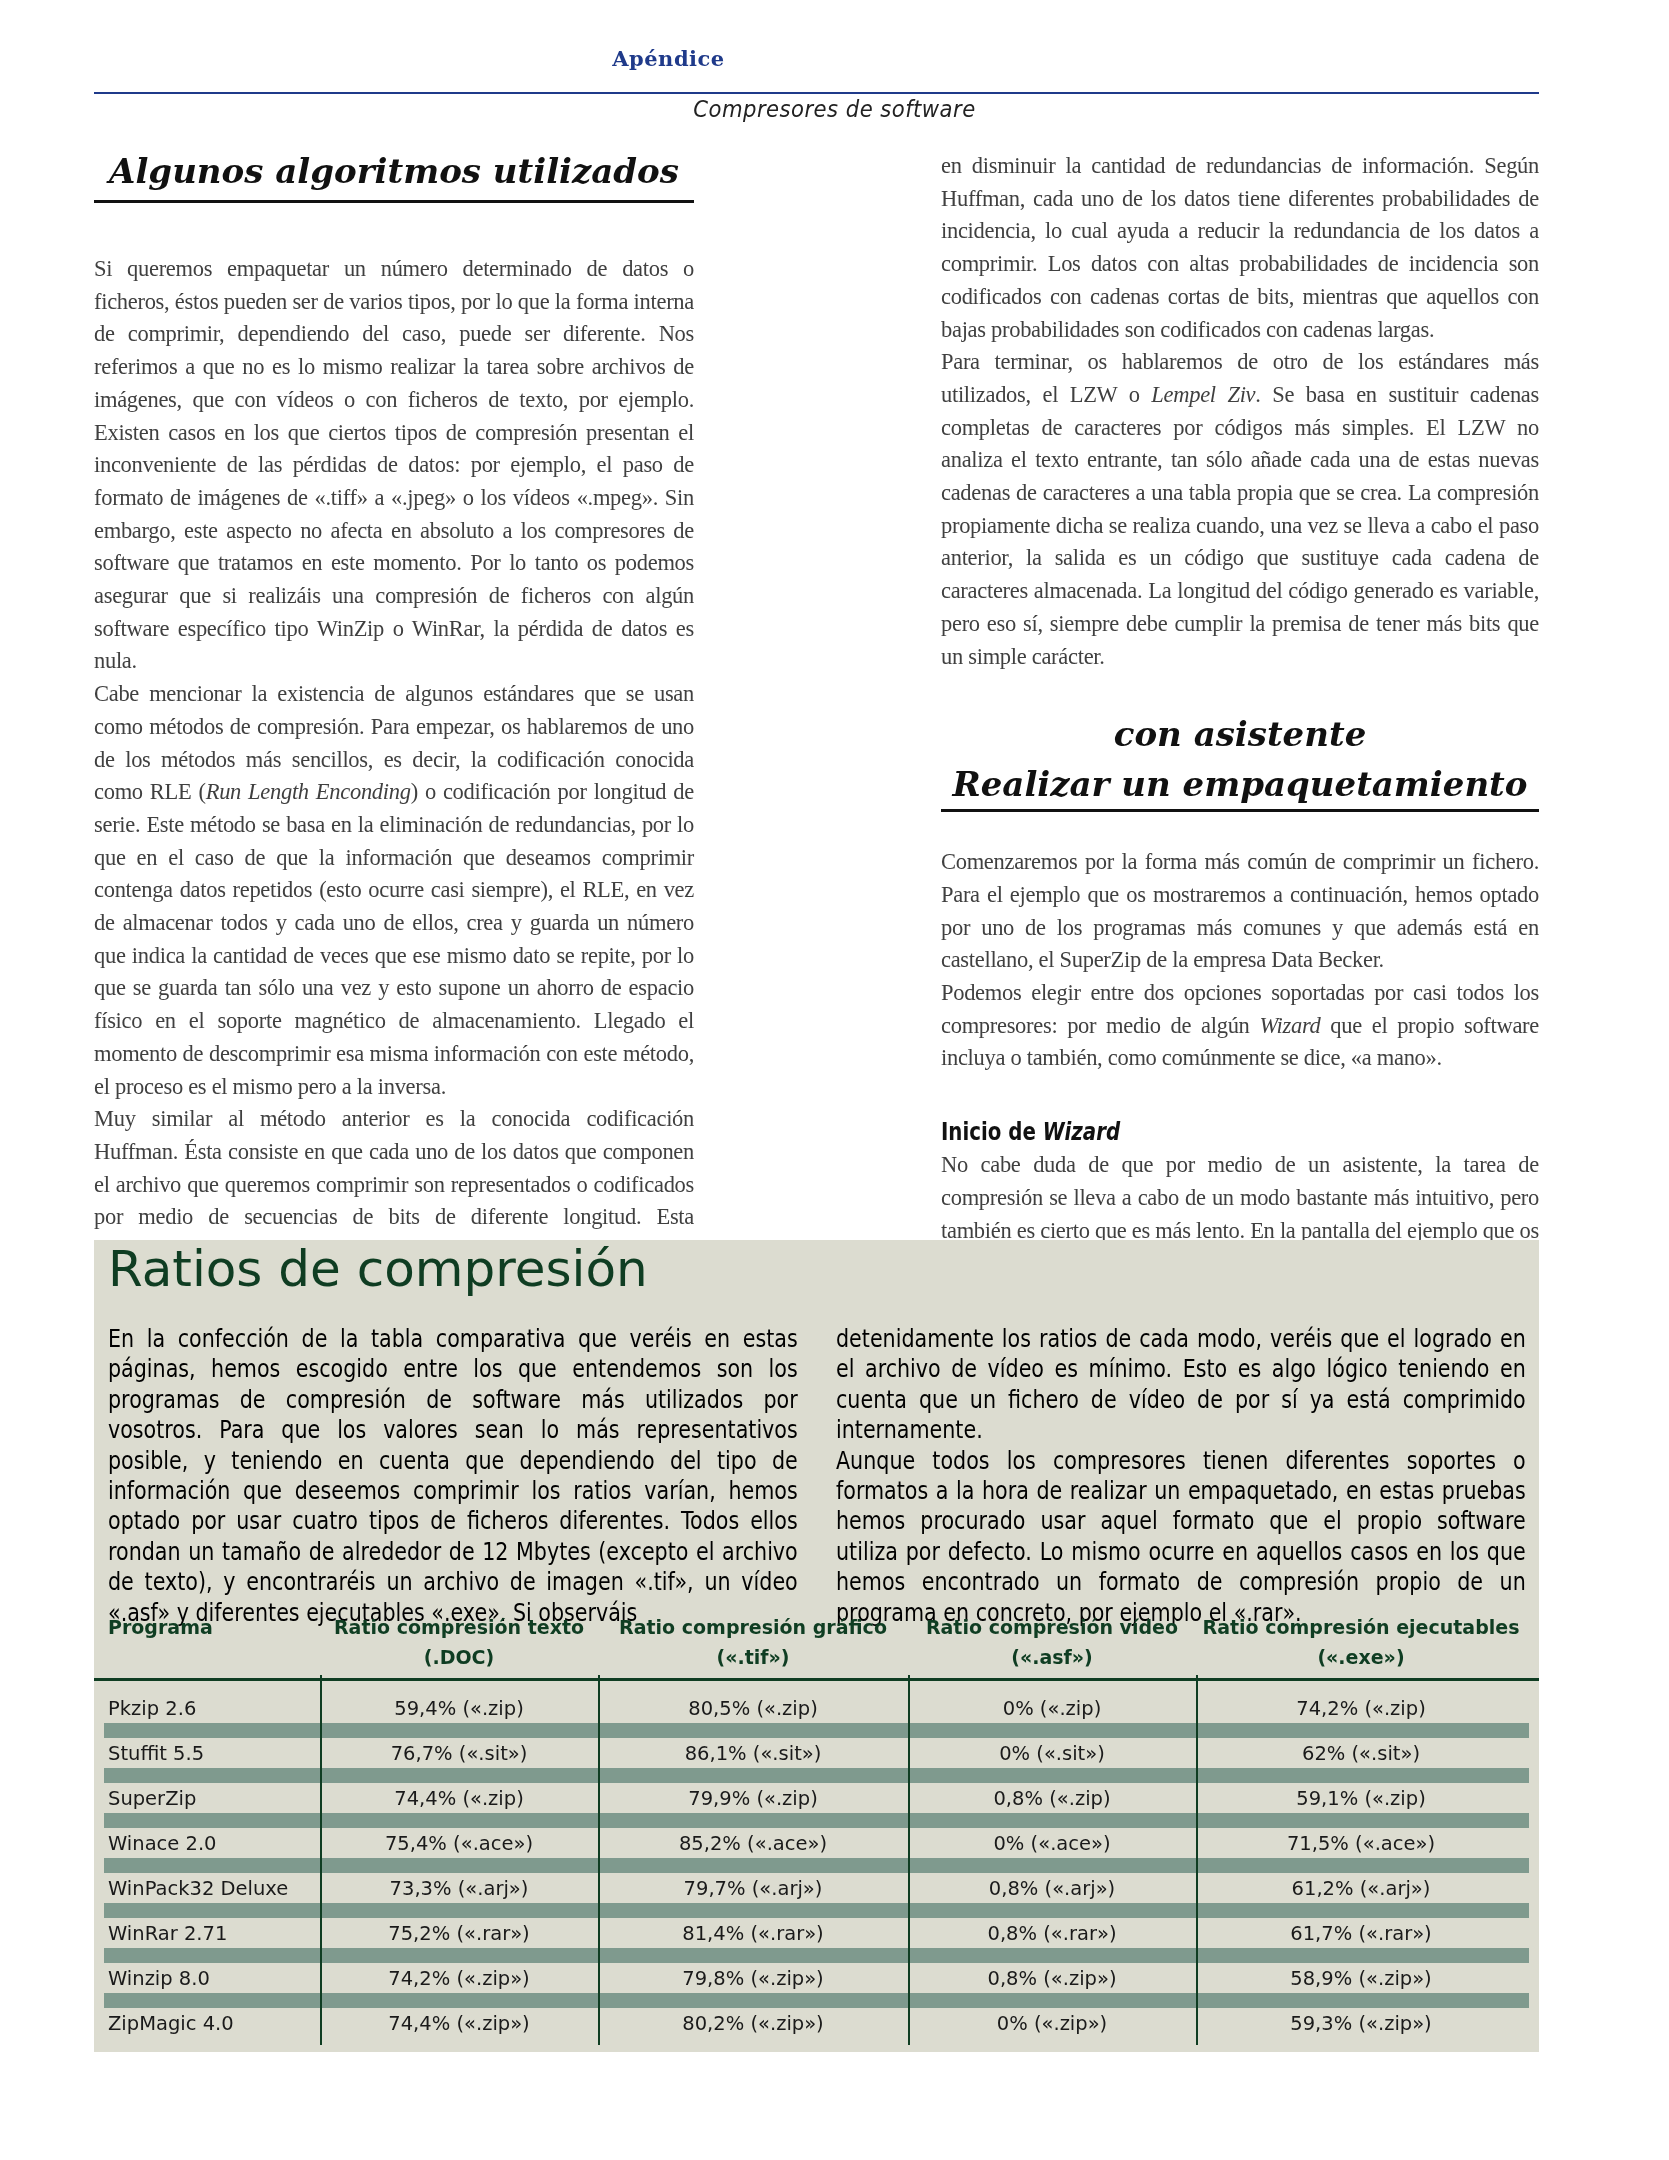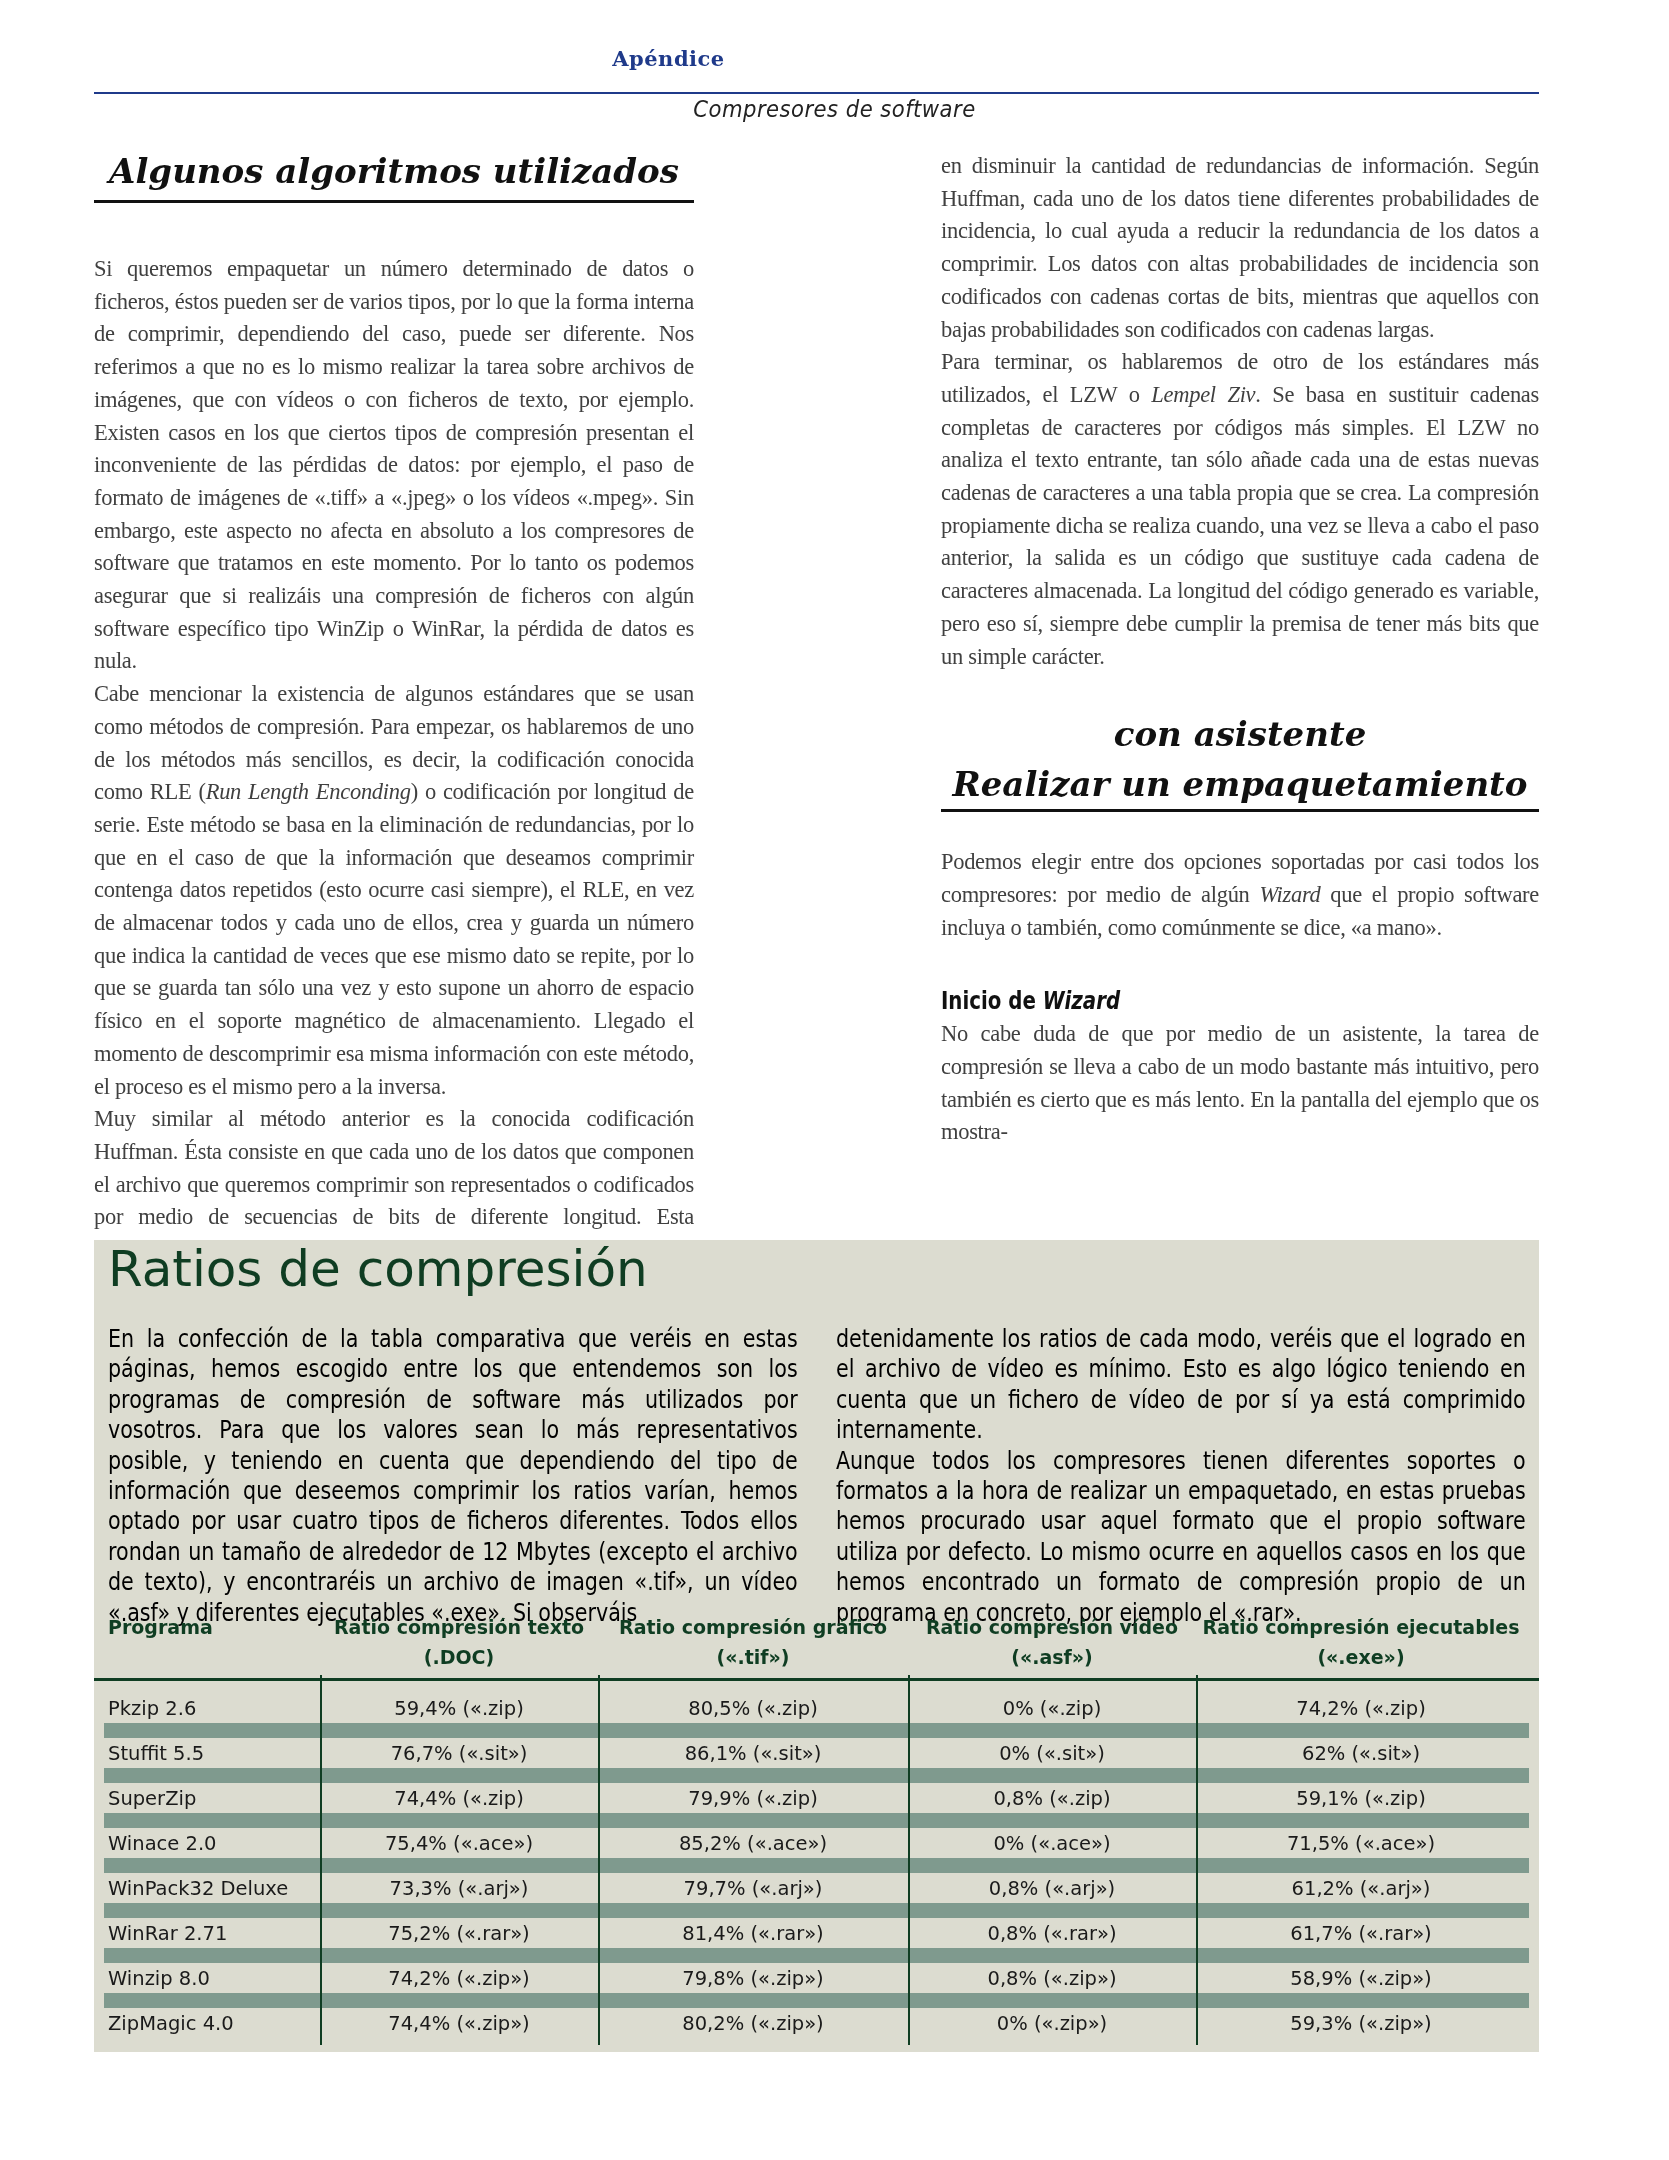--- a/index.html
+++ b/index.html
@@ -71,20 +71,21 @@
 <div class="abs col-right">
   <div class="body-text" style="margin-top:2px;">
     <p>en disminuir la cantidad de redundancias de información. Según Huffman, cada uno de los datos tiene diferentes probabilidades de incidencia, lo cual ayuda a reducir la redundancia de los datos a comprimir. Los datos con altas probabilidades de incidencia son codificados con cadenas cortas de bits, mientras que aquellos con bajas probabilidades son codificados con cadenas largas.</p>
     <p><span>Para terminar, os hablaremos de otro de los estándares más utilizados, el LZW o </span><em>Lempel Ziv</em><span>. Se basa en sustituir cadenas completas de caracteres por códigos más simples. El LZW no analiza el texto entrante, tan sólo añade cada una de estas nuevas cadenas de caracteres a una tabla propia que se crea. La compresión propiamente dicha se realiza cuando, una vez se lleva a cabo el paso anterior, la salida es un código que sustituye cada cadena de caracteres almacenada. La longitud del código generado es variable, pero eso sí, siempre debe cumplir la premisa de tener más bits que un simple carácter.</span></p>
   </div>
   <div class="section-h sh2" style="margin-top:36px;">
     <div>con asistente</div>
     <div>Realizar un empaquetamiento</div>
   </div>
   <div class="body-text" style="margin-top:34px;">
+    <p>Comenzaremos por la forma más común de comprimir un fichero. Para el ejemplo que os mostraremos a continuación, hemos optado por uno de los programas más comunes y que además está en castellano, el SuperZip de la empresa Data Becker.</p>
     <p><span>Podemos elegir entre dos opciones soportadas por casi todos los compresores: por medio de algún </span><em>Wizard</em><span> que el propio software incluya o también, como comúnmente se dice, «a mano».</span></p>
   </div>
   <div class="subhead"><span>Inicio de </span><em>Wizard</em></div>
   <div class="body-text">
     <p>No cabe duda de que por medio de un asistente, la tarea de compresión se lleva a cabo de un modo bastante más intuitivo, pero también es cierto que es más lento. En la pantalla del ejemplo que os mostra-</p>
   </div>
 </div>
 
 <div class="abs box"></div>
 <div class="abs box-title">Ratios de compresión</div>

